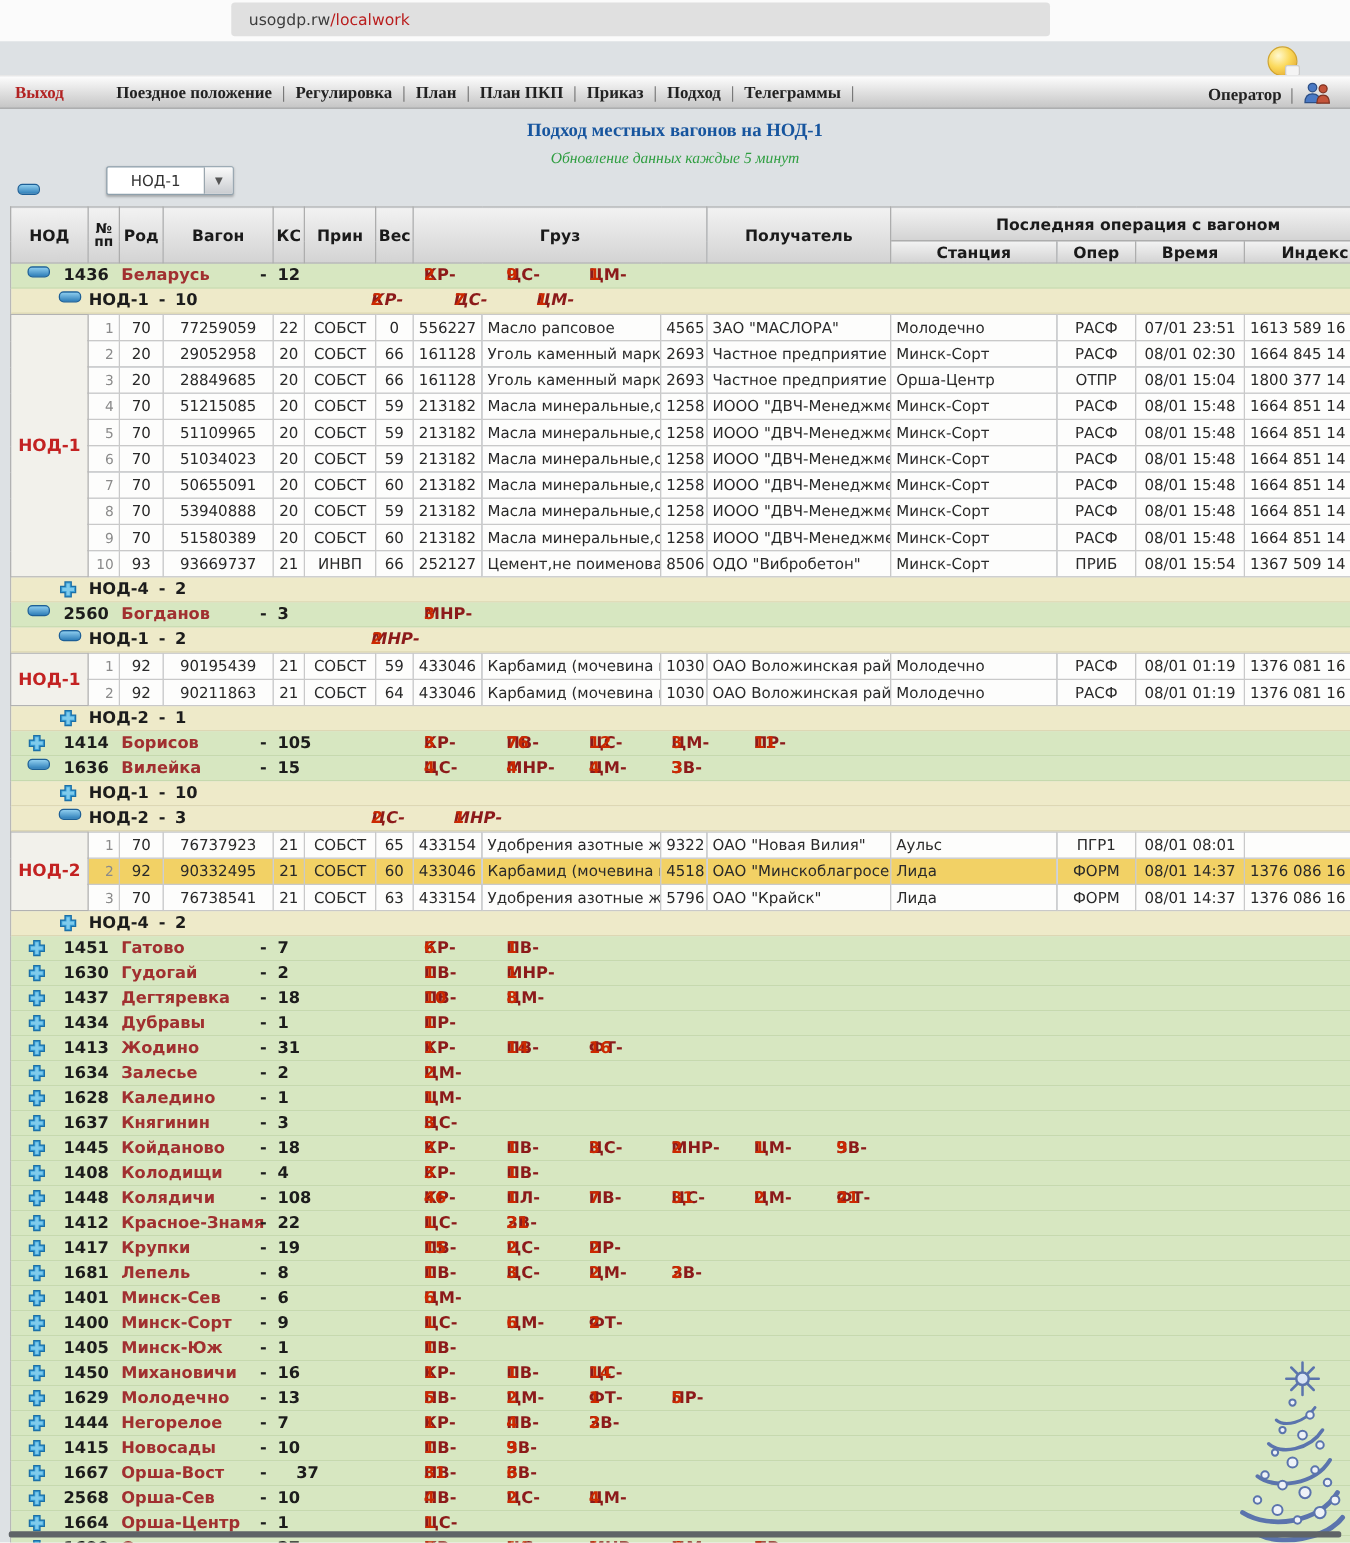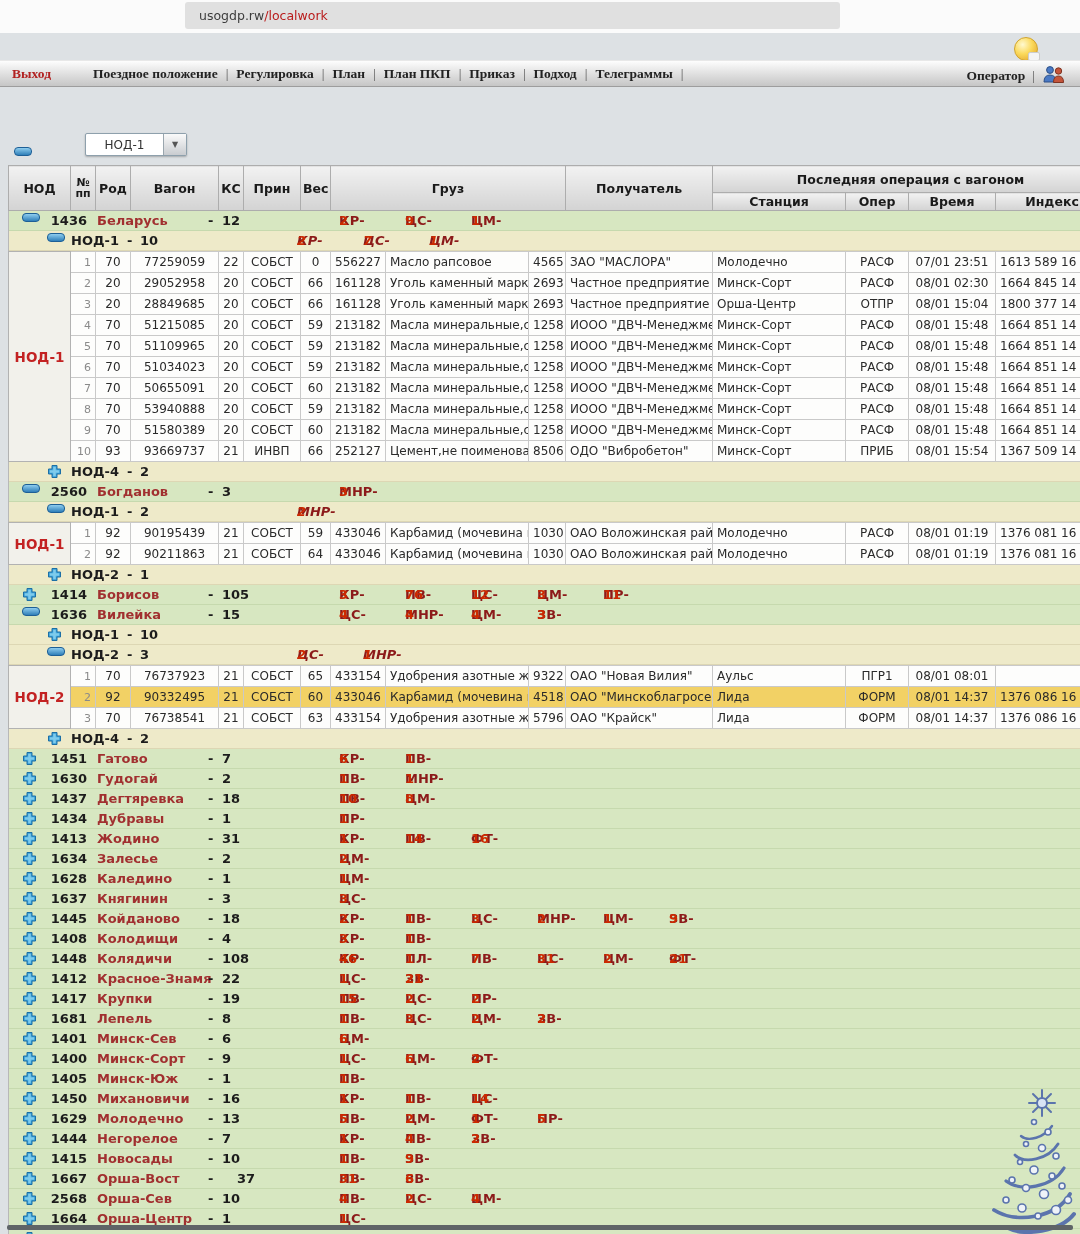--- a/index.html
+++ b/index.html
@@ -109,20 +109,22 @@
       <span class="menu-sep">|</span>
       <svg width="24" height="20" viewBox="0 0 24 20">
         <circle cx="8" cy="6" r="3.4" fill="#4a79c4" stroke="#2c4f86"></circle>
         <path d="M2 18 q0-7 6-7 q6 0 6 7 z" fill="#4a79c4" stroke="#2c4f86"></path>
         <circle cx="16.5" cy="7" r="3.2" fill="#c4543a" stroke="#7e3322"></circle>
         <path d="M11.5 18.5 q0-6.5 5-6.5 q5 0 5 6.5 z" fill="#c4543a" stroke="#7e3322"></path>
       </svg>
     </span>
   </div>
 
+  <div class="title">Подход местных вагонов на НОД-1</div>
+  <div class="subtitle">Обновление данных каждые 5 минут</div>
 
   <span class="mini-toggle"><span class="pill"></span></span>
 
   <div class="select">
     <span class="select-value">НОД-1</span>
     <span class="select-btn">▼</span>
   </div>
 
   <div class="table-wrap">
     <table id="grid">

